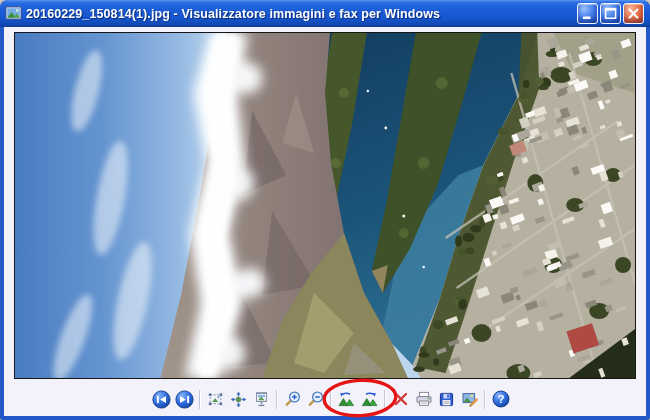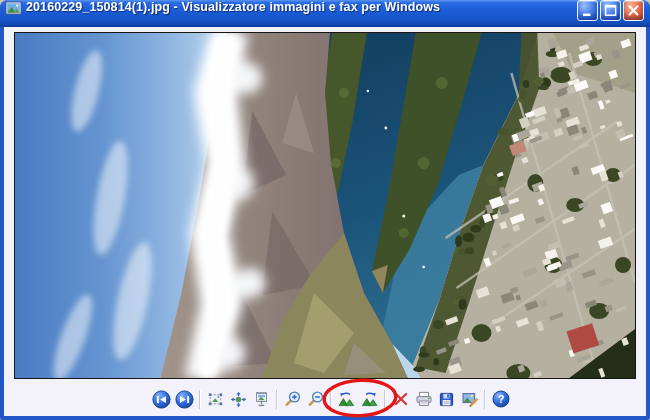--- a/index.html
+++ b/index.html
@@ -10,21 +10,21 @@
     border-radius:8px 8px 3px 3px;
     font-family:"Liberation Sans",sans-serif;
     overflow:visible;
     box-shadow:0 2px 6px rgba(0,0,0,.4);
   }
   
   .titlebar{
     position:absolute;left:0;top:0;right:0;height:27px;
     border-radius:8px 8px 0 0;
     background:linear-gradient(180deg,#5a95f2 0%,#2a6be2 10%,#1c5ed8 35%,#1655cc 70%,#1147b0 92%,#0c3a96 100%);
-    display:flex;padding:0 6px 0 5px;
+    display:flex;align-items:center;padding:0 6px 0 5px;
   }
   .titlebar .app-icon{width:17px;height:17px;margin-right:4px;flex:0 0 auto;}
   .titlebar .title{
     flex:1;color:#fff;font-size:12.5px;font-weight:bold;
     white-space:nowrap;overflow:hidden;
     text-shadow:1px 1px 1px rgba(10,30,90,.8);
     letter-spacing:.1px;
   }
   .win-controls{display:flex;gap:2px;flex:0 0 auto;}
   .win-btn{

